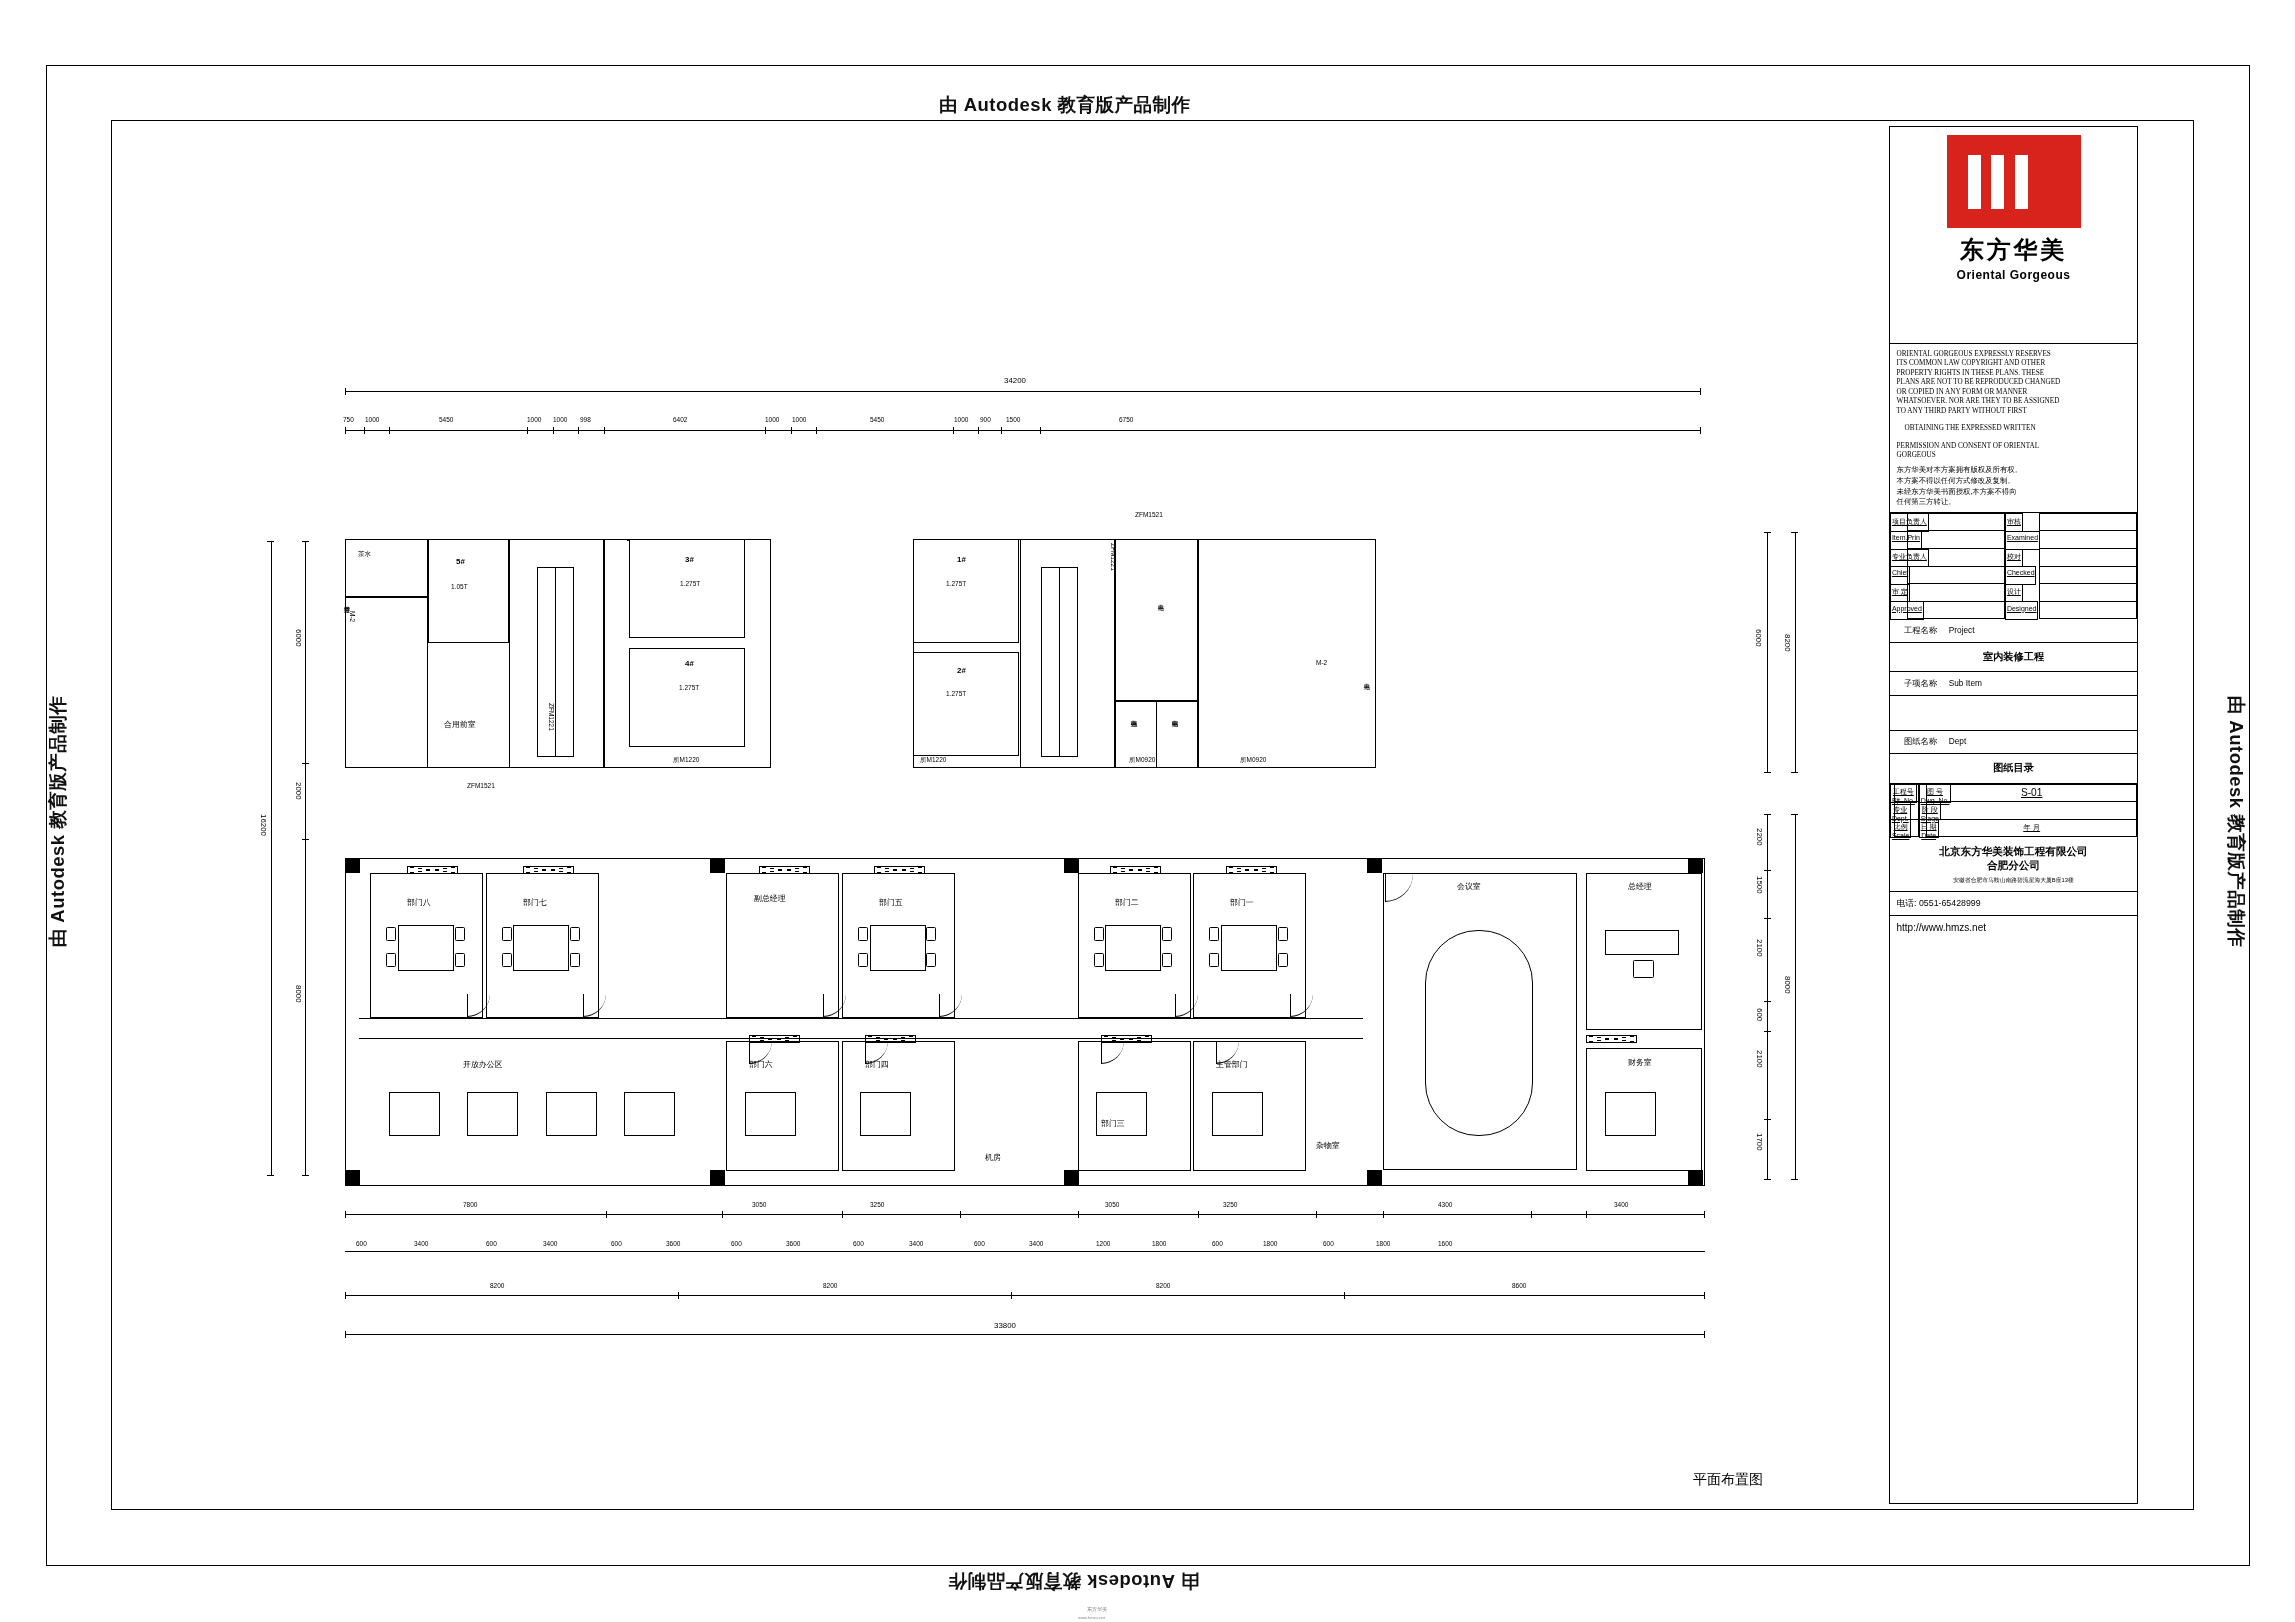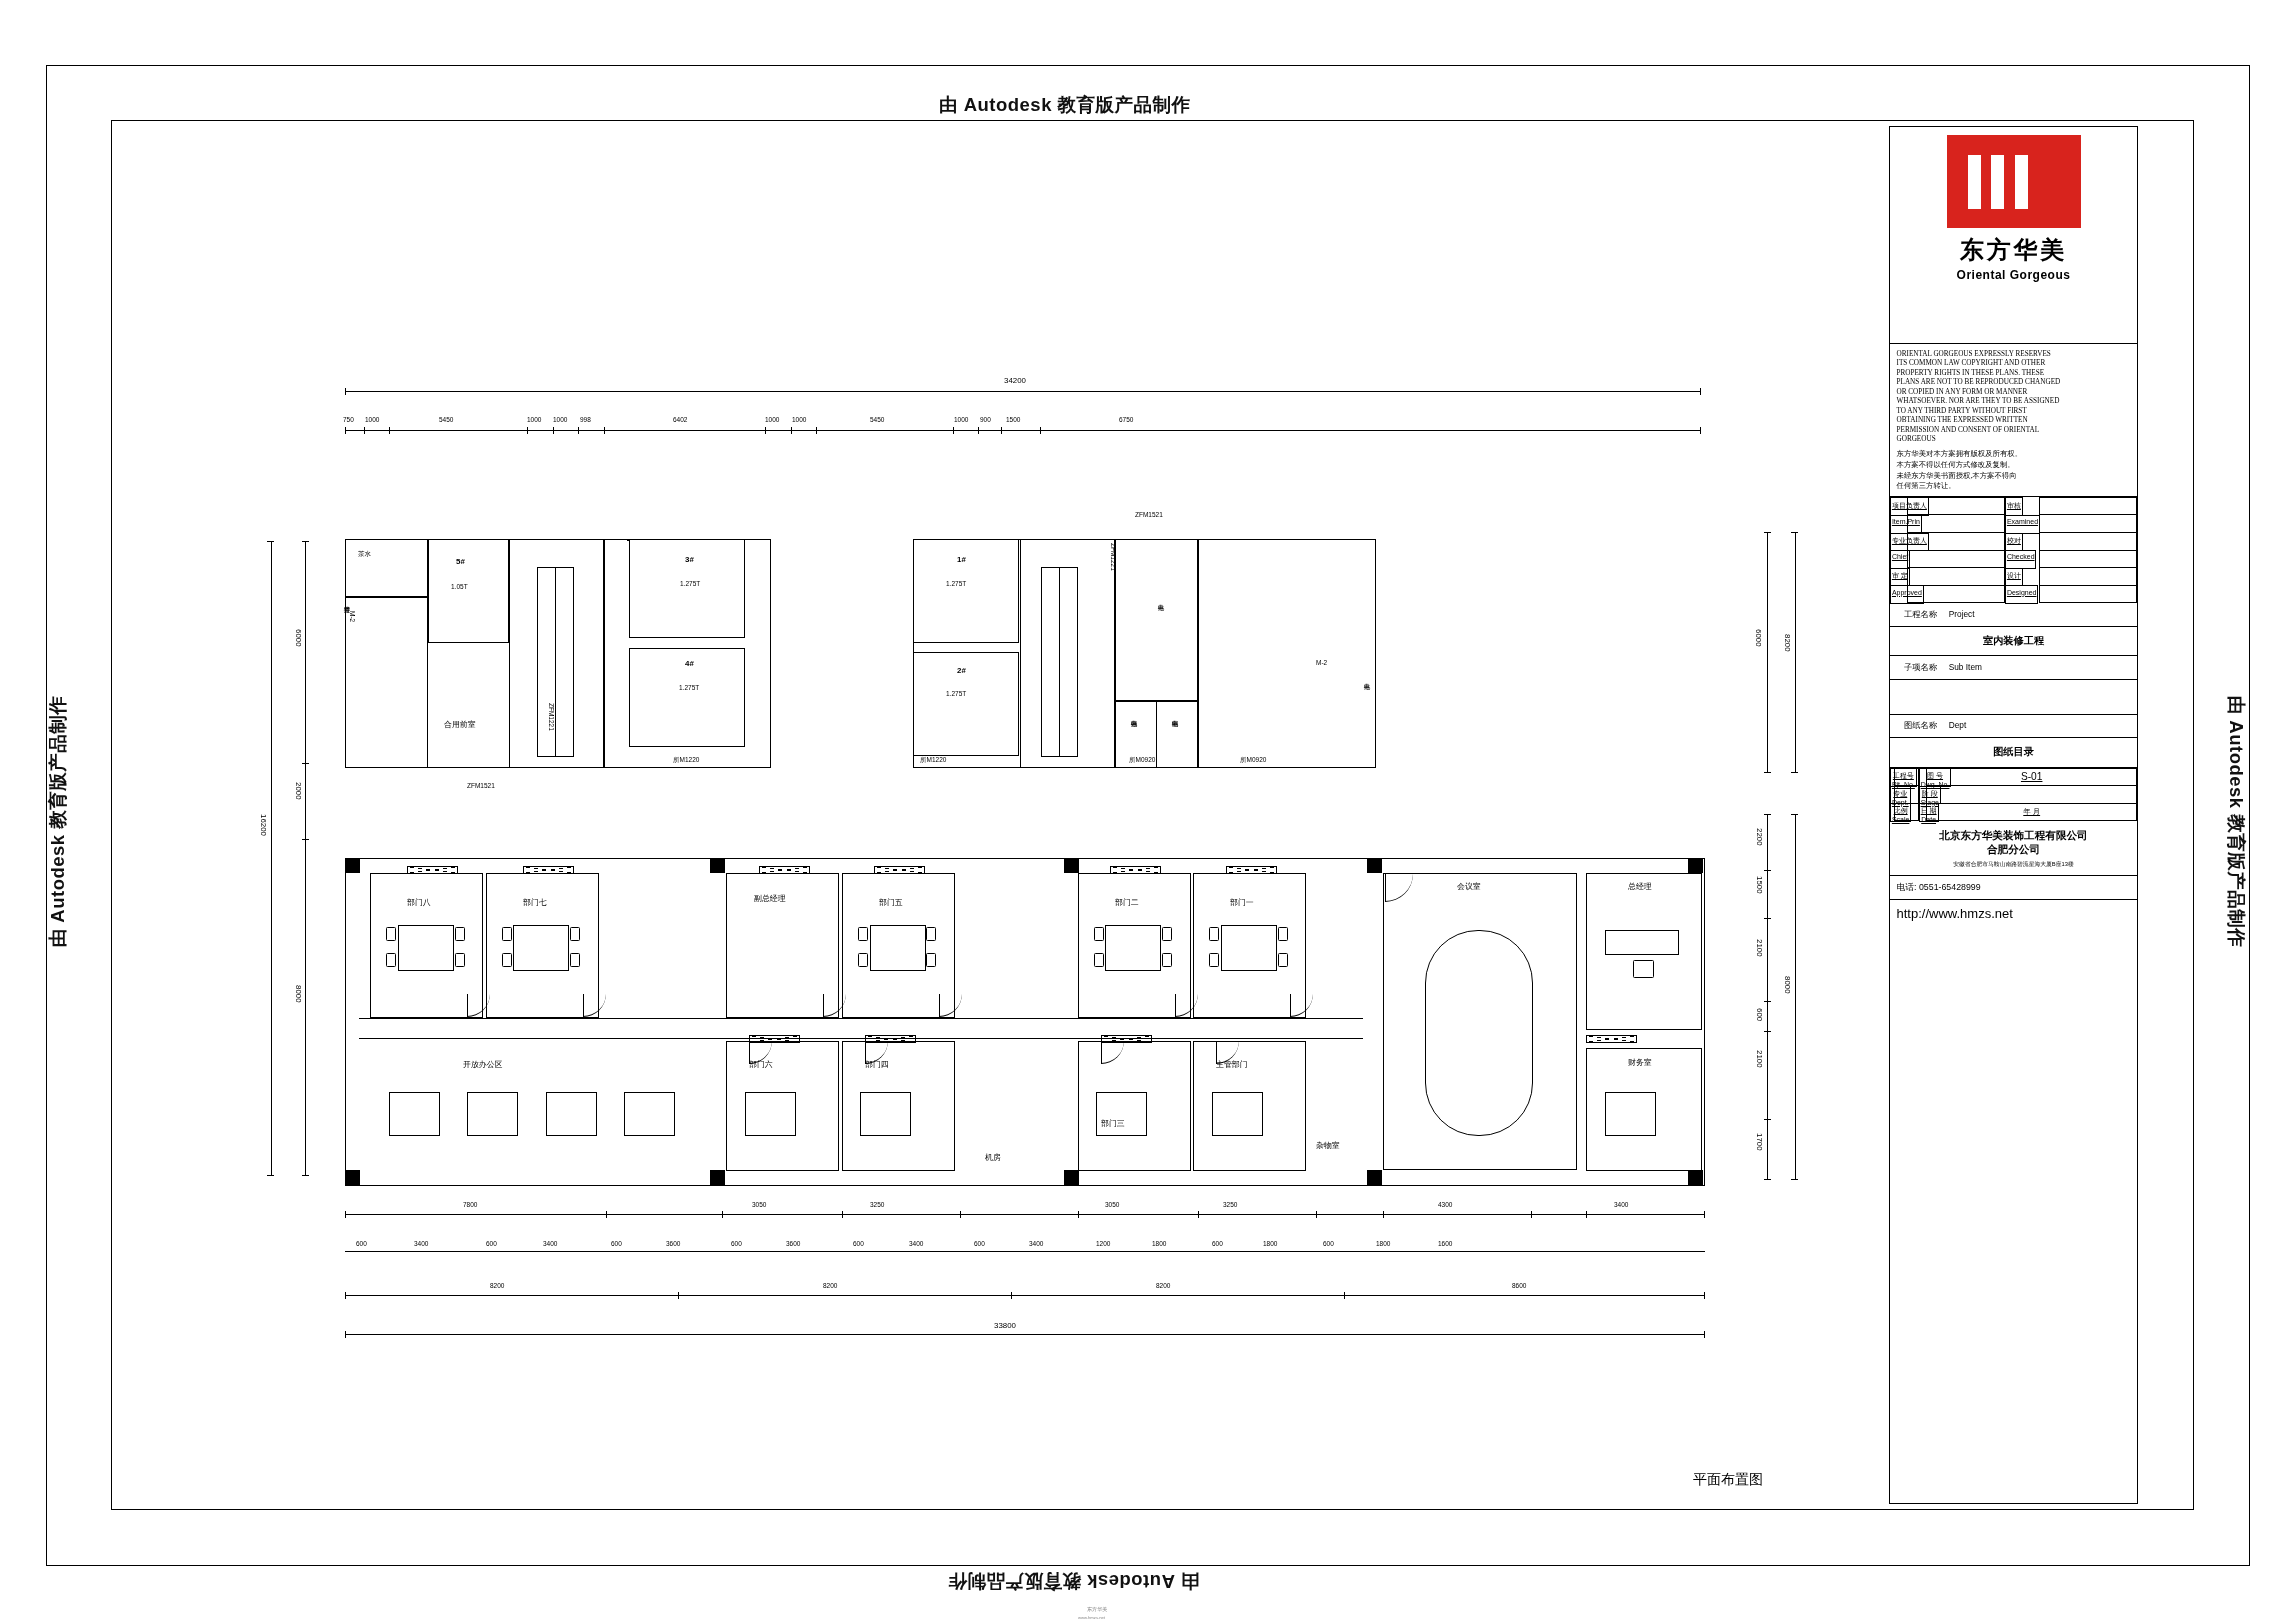--- a/index.html
+++ b/index.html
@@ -37,21 +37,21 @@
   .tbl td{border:0.9px solid #000;font-size:7.4px;text-align:center;padding:2.3px 0.9px;height:12px;text-decoration:underline;}
   .tbl td.lbl{font-size:7px;}
   .band{border-bottom:0.9px solid #000;text-align:center;font-size:10.2px;font-weight:bold;padding:7.4px 0;}
   .band-sm{border-bottom:0.9px solid #000;font-size:8.3px;padding:5.6px 0 5.6px 14px;}
   .band-sm b{font-weight:normal;}
   .band-blank{border-bottom:0.9px solid #000;height:34px;}
   .co{border-bottom:0.9px solid #000;text-align:center;padding:6.5px 2.8px;}
   .co .l1{font-size:10.6px;font-weight:bold;line-height:1.35;}
   .co .l2{font-size:5.8px;margin-top:3.2px;}
   .tel{border-bottom:0.9px solid #000;font-size:8.8px;padding:5.6px 0 5.6px 6.5px;}
-  .url{font-size:13px;padding:5.6px 0 5.6px 6.5px;}
+  .url{font-size:10px;padding:5.6px 0 5.6px 6.5px;}
 
   
   .lbl{position:absolute;font-size:7.9px;white-space:nowrap;}
   .lbl-sm{position:absolute;font-size:6.5px;white-space:nowrap;}
   .lbl-cn{position:absolute;font-size:7.9px;white-space:nowrap;}
   .vt{writing-mode:vertical-rl;}
 
   .dimline{position:absolute;background:#000;}
   .hline{height:0.5px;}
   .vline{width:0.5px;}
@@ -96,21 +96,21 @@
     </div>
 
     <div class="legal">
       <p style="margin:0">ORIENTAL GORGEOUS EXPRESSLY RESERVES</p>
       <p style="margin:0">ITS COMMON LAW COPYRIGHT AND OTHER</p>
       <p style="margin:0">PROPERTY RIGHTS IN THESE PLANS. THESE</p>
       <p style="margin:0">PLANS ARE NOT TO BE REPRODUCED CHANGED</p>
       <p style="margin:0">OR COPIED IN ANY FORM OR MANNER</p>
       <p style="margin:0">WHATSOEVER. NOR ARE THEY TO BE ASSIGNED</p>
       <p style="margin:0">TO ANY THIRD PARTY WITHOUT FIRST</p>
-      <p style="margin:0">OBTAINING THE EXPRESSED WRITTEN</p>
+      <p style="margin:8px">OBTAINING THE EXPRESSED WRITTEN</p>
       <p style="margin:0">PERMISSION AND CONSENT OF ORIENTAL</p>
       <p style="margin:0 0 4.6px 0">GORGEOUS</p>
       <p class="cn" style="margin:0">东方华美对本方案拥有版权及所有权。</p>
       <p class="cn" style="margin:0">本方案不得以任何方式修改及复制。</p>
       <p class="cn" style="margin:0">未经东方华美书面授权,本方案不得向</p>
       <p class="cn" style="margin:0">任何第三方转让。</p>
     </div>
 
     <table class="tbl">
       <tbody>

